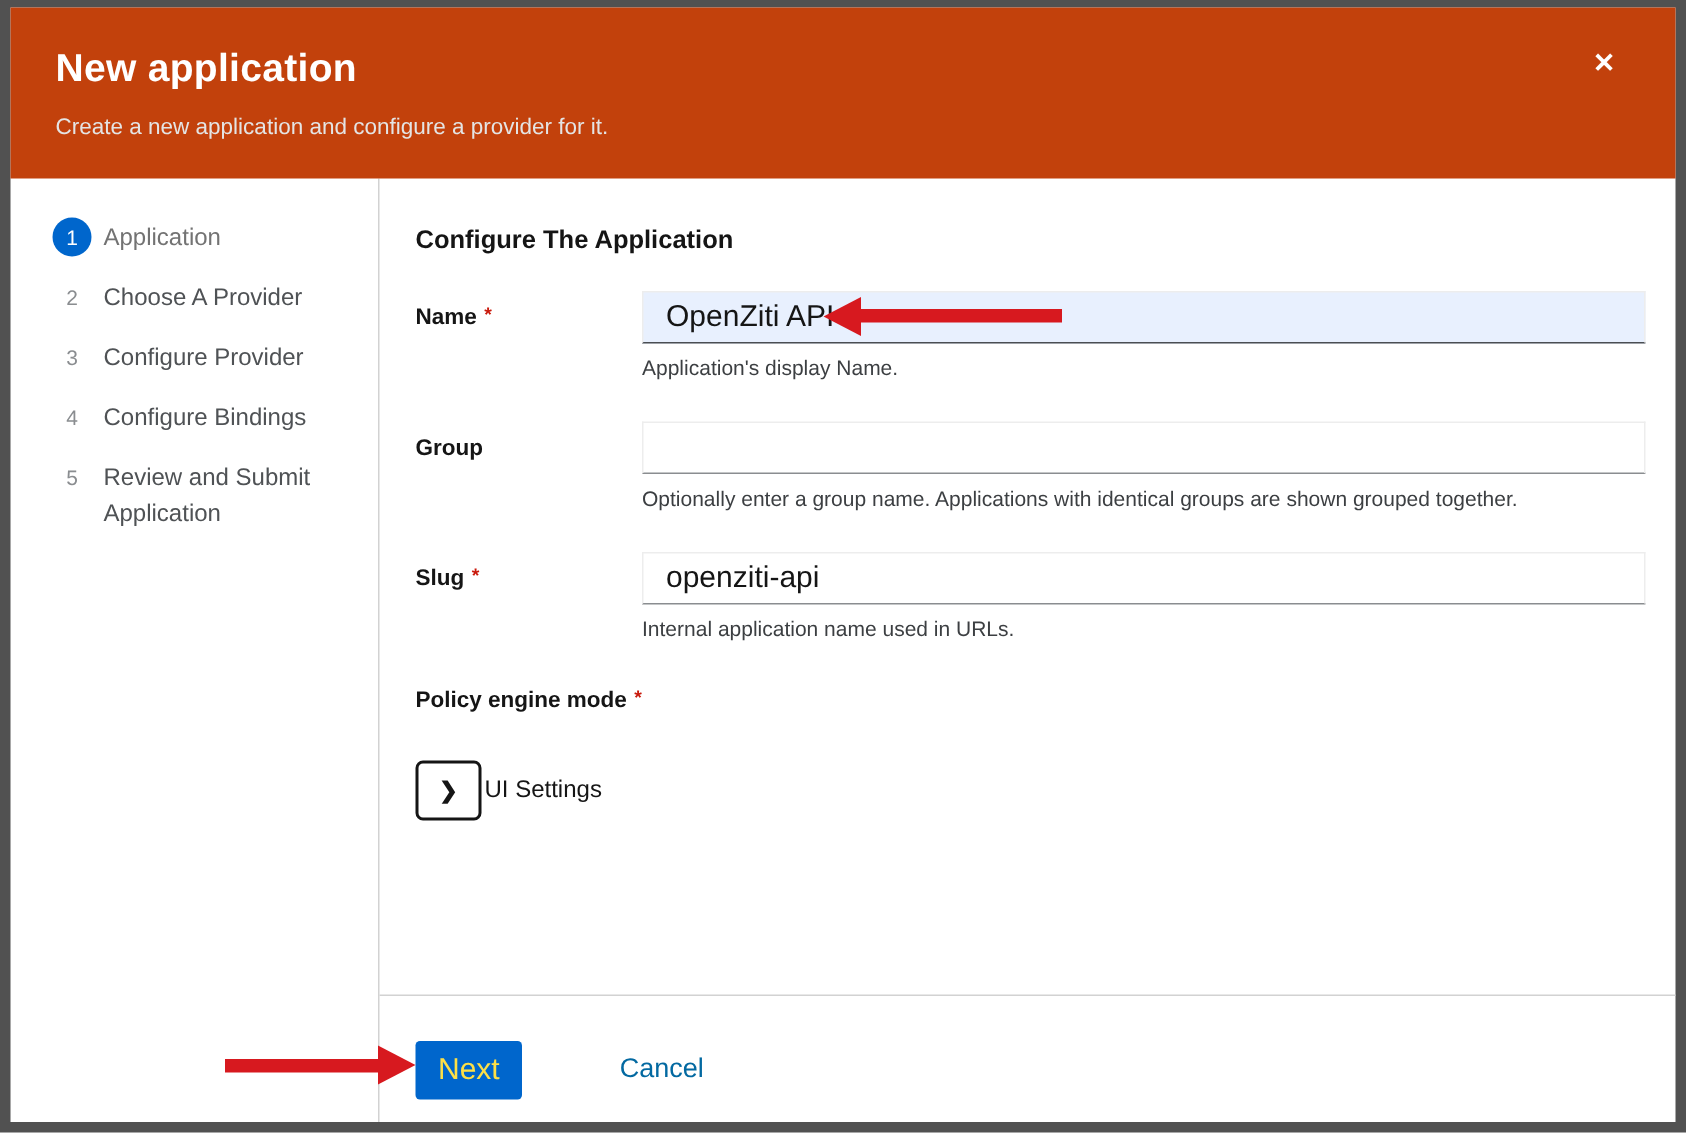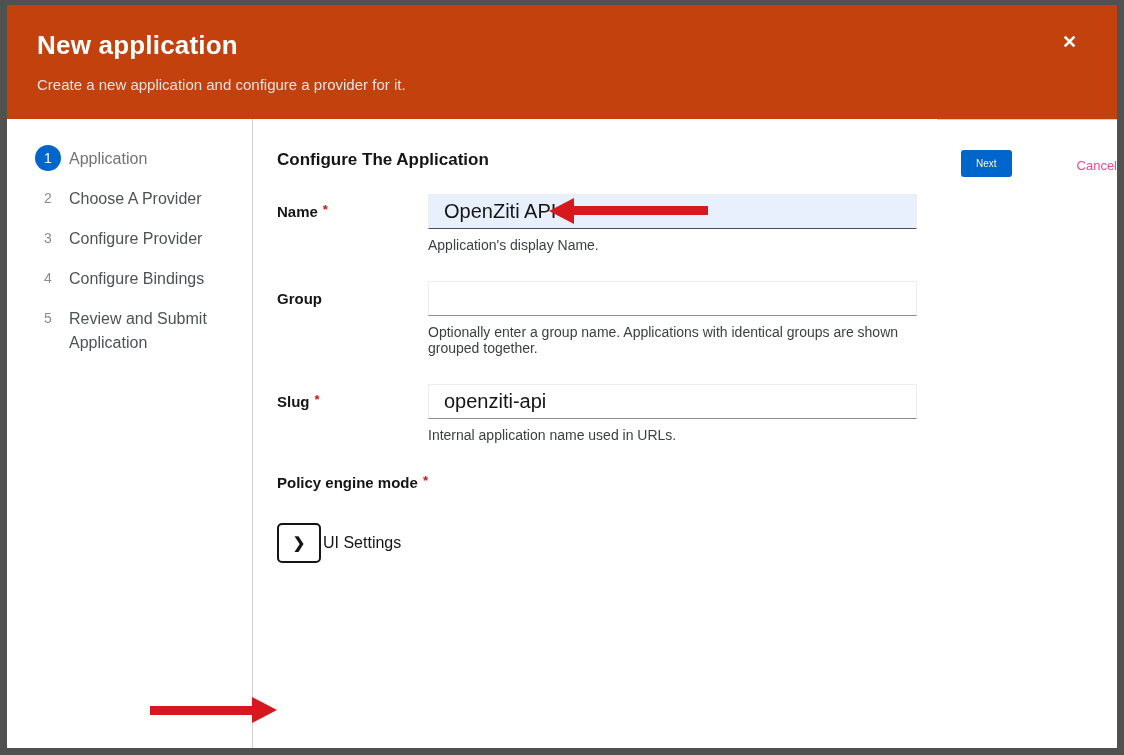--- a/index.html
+++ b/index.html
@@ -33,21 +33,21 @@
   }
   .step { display:flex; align-items:flex-start; margin-bottom:14px; cursor:pointer; }
   .step-num {
     flex:0 0 26px; width:26px; height:26px; border-radius:50%;
     display:flex; align-items:center; justify-content:center;
     font-size:14px; color:#8a8d90; margin-right:8px;
   }
   .step.active .step-num { background:#0066cc; color:#ffffff; }
   .step-label { font-size:16px; line-height:24px; color:#4f5255; padding-top:2px; }
   .step.active .step-label { color:#737373; }
-  .main { flex:1; display:flex; flex-direction:row; min-width:0; }
+  .main { flex:1; display:flex; flex-direction:column; min-width:0; }
   .content { flex:1; padding:31px 20px 0 24px; }
   .content-heading { font-size:17px; font-weight:600; color:#151515; margin-bottom:24px; }
   
   .form-row { display:flex; margin-bottom:28px; }
   .row-label {
     flex:0 0 151px; width:151px; padding-top:9px;
     font-size:15px; font-weight:600; color:#151515;
   }
   .row-label.policy-label { padding-top:3px; }
   .req { color:#c9190b; font-size:13px; vertical-align:top; margin-left:5px; position:relative; top:-1px; }
@@ -80,26 +80,26 @@
     display:flex; align-items:center; justify-content:center;
     font-size:15px; font-weight:700; color:#151515; cursor:pointer;
   }
   .expander-label { font-size:16px; color:#151515; margin-left:2px; }
   
   .footer {
     flex:0 0 85px; border-top:1px solid #d2d2d2;
     padding:30px 0 0 24px; display:flex; align-items:flex-start;
   }
   .btn-primary {
-    background:#0066cc; color:#fef9c3; border:none; border-radius:3px;
-    font-family:inherit; font-size:10px; padding:8px 15px; cursor:pointer;
+    background:#0066cc; color:#fde047; border:none; border-radius:3px;
+    font-family:inherit; font-size:20px; padding:8px 15px; cursor:pointer;
   }
   .btn-link {
-    background:none; border:none; color:#ec4899; font-family:inherit;
-    font-size:13px; padding:8px 0; margin-left:65px; cursor:pointer;
+    background:none; border:none; color:#0369a1; font-family:inherit;
+    font-size:18px; padding:8px 0; margin-left:65px; cursor:pointer;
   }
   
   .arrow-part { position:absolute; z-index:10; }
   .arrow-name-shaft { left:572px; top:206px; width:136px; height:9px; background:#d7191f; }
   .arrow-name-head {
     left:549px; top:198px; width:0; height:0;
     border-right:25px solid #d7191f; border-top:13px solid transparent; border-bottom:13px solid transparent;
   }
   .arrow-next-shaft { left:150px; top:706px; width:103px; height:9px; background:#d7191f; }
   .arrow-next-head {

